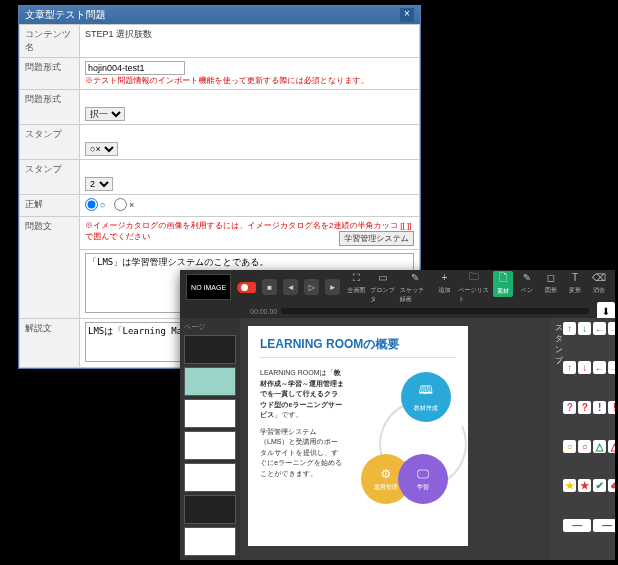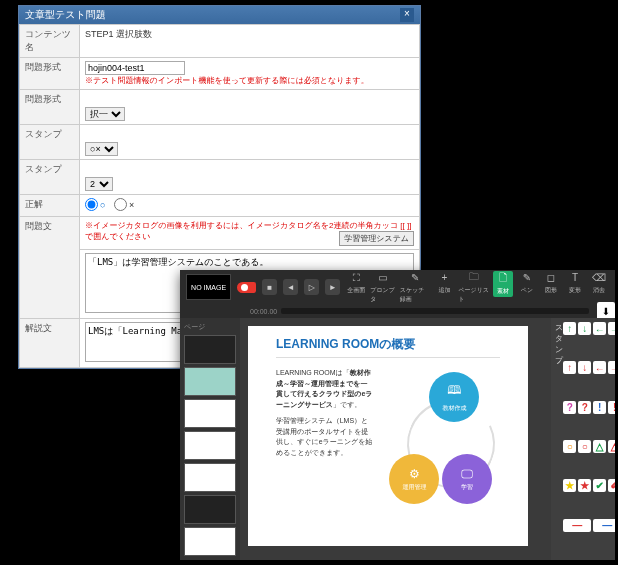--- a/index.html
+++ b/index.html
@@ -35,21 +35,21 @@
   .ed-sub { display:flex; align-items:center; height:14px; padding:0 0 0 70px; gap:4px;}
   .ed-sub .lbl{color:#888;font-size:7px;}
   .ed-sub .track{flex:1; height:6px; background:#1a1a1a; border-radius:2px;}
   .dl-btn{ width:18px; height:18px; background:#fff; border-radius:2px; display:flex; align-items:center; justify-content:center; margin-left:4px; cursor:pointer;}
   .ed-body { flex:1; display:flex; overflow:hidden;}
   .thumbs { width:60px; background:#333; padding:4px; overflow:hidden; display:flex; flex-direction:column; gap:3px;}
   .thumbs .hdr{color:#888;font-size:7px;}
   .thumb { width:100%; height:30px; background:#fff; border:1px solid #555; font-size:5px; display:flex; align-items:center; justify-content:center; color:#888; cursor:pointer; overflow:hidden;}
   .thumb.dark{background:#222;}
   .slide-area { flex:1; background:#3a3a3a; padding:8px; display:flex;}
-  .slide { background:#fff; width:280px; height:220px; padding:10px 28px; position:relative;}
+  .slide { background:#fff; width:220px; height:220px; padding:10px 12px; position:relative;}
   .slide h2 { color:#1d6fb8; font-size:12px; font-weight:bold; border-bottom:1px solid #ddd; padding-bottom:4px; margin-bottom:10px;}
   .slide-body { display:flex; gap:8px;}
   .slide-text { width:115px; font-size:7px; line-height:1.5; color:#333;}
   .slide-text p{margin-bottom:6px;}
   .slide-text b{font-weight:bold;}
   .diagram { position:relative; width:140px; height:150px;}
   .circ { position:absolute; width:50px; height:50px; border-radius:50%; display:flex; flex-direction:column; align-items:center; justify-content:center; color:#fff; font-size:6px; gap:2px;}
   .circ .ci{font-size:12px;}
   .c-blue{background:#2aa8d8; top:4px; left:48px;}
   .c-yel{background:#f0b83a; bottom:14px; left:8px;}

